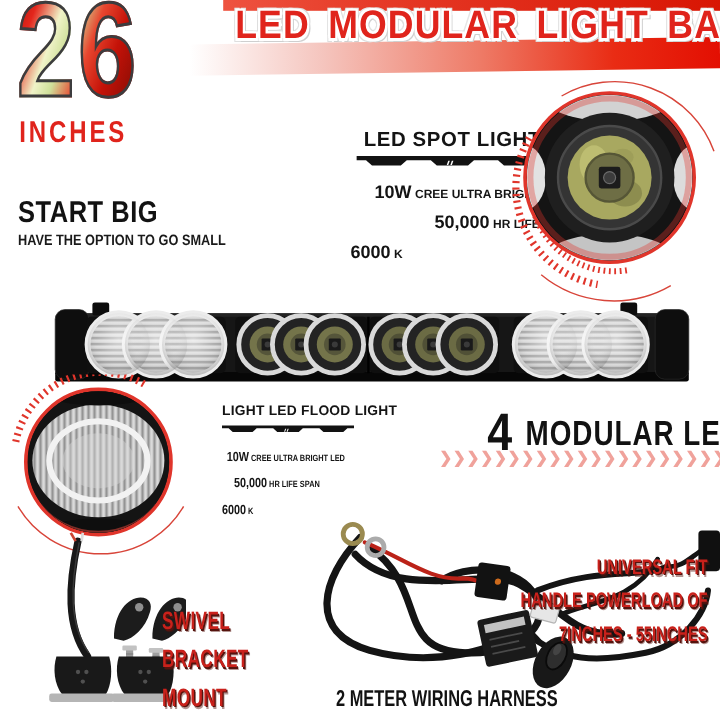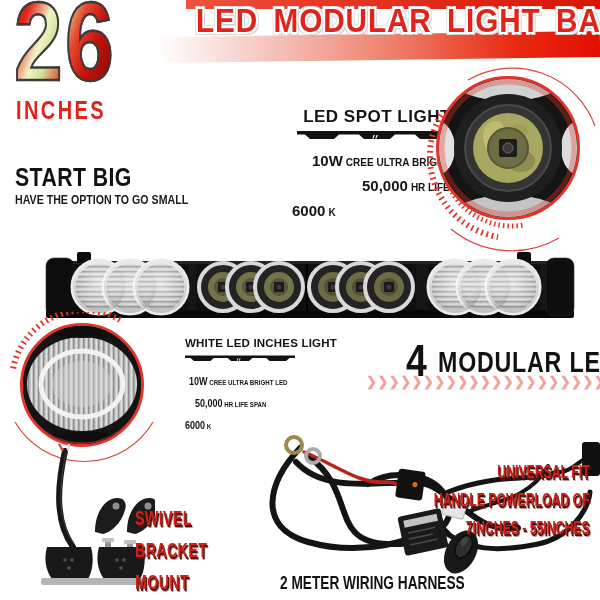--- a/index.html
+++ b/index.html
@@ -248,21 +248,21 @@
     <ellipse cx="59" cy="58" rx="55" ry="47" fill="url(#ribsV)"></ellipse>
     <ellipse cx="59" cy="58" rx="41" ry="33" fill="none" stroke="#f2f2f2" stroke-width="5"></ellipse>
     <ellipse cx="59" cy="58" rx="30" ry="23" fill="#d6d6d6" opacity=".45"></ellipse>
     <ellipse cx="59" cy="-10" rx="62" ry="22" fill="#0e0e0e"></ellipse>
     <ellipse cx="59" cy="128" rx="62" ry="22" fill="#0e0e0e"></ellipse>
     <path d="M10,95 A58,50 0 0 0 108,95" fill="none" stroke="rgba(216,70,58,.55)" stroke-width="4"></path>
   </svg>
 </div>
 
 <div class="abs spec flood-spec">
-  <div class="title">WHITE LED INCHES LIGHT</div>
+  <div class="title">LIGHT LED FLOOD LIGHT</div>
   <svg class="bar-icon" width="110" height="8" viewBox="0 0 160 10">
     <path fill="#121212" d="M0,0 H160 V3.5 H152 L147,8 H123 L118,3.5 H98 L93,8 H67 L62,3.5 H42 L37,8 H13 L8,3.5 H0 Z"></path>
     <rect x="78" y="4" width="1.3" height="3.5" fill="#fff" transform="skewX(-20)"></rect>
     <rect x="81" y="4" width="1.3" height="3.5" fill="#fff" transform="skewX(-20)"></rect>
   </svg>
   <div class="line">
     <span class="big">10W</span><span class="small">CREE ULTRA BRIGHT LED</span>
   </div>
   <div class="line">
     <span class="big">50,000</span><span class="small">HR LIFE SPAN</span>

